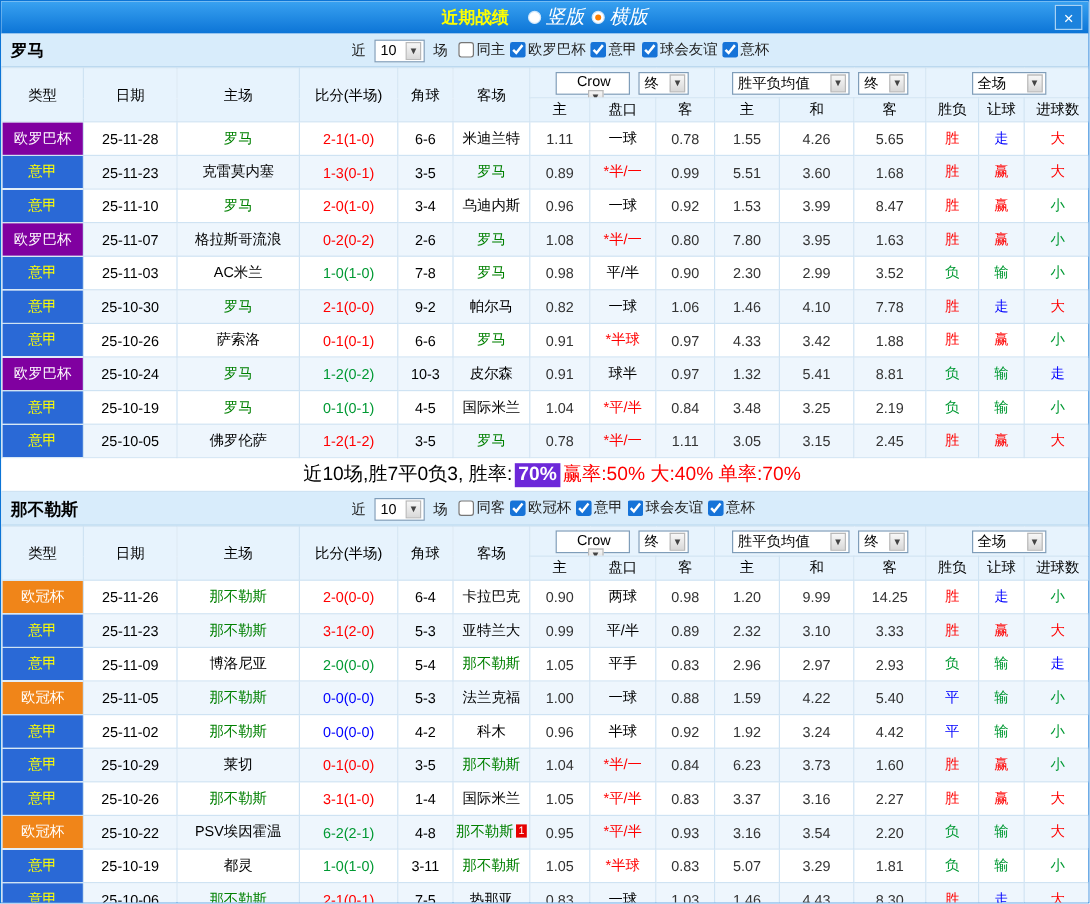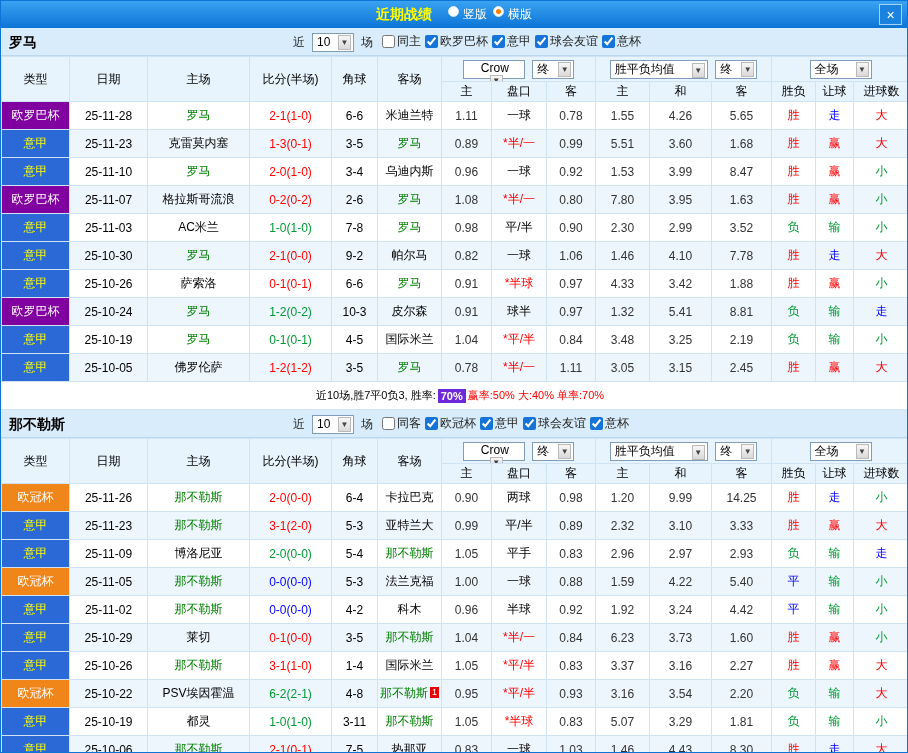--- a/index.html
+++ b/index.html
@@ -10,21 +10,21 @@
   }
   .app { width:908px; height:753px; border:1px solid #0c74d6; overflow:hidden; }
 
   
   .titlebar {
     height:27px; background:linear-gradient(#39a2f1,#0c74d6);
     display:flex; align-items:center; position:relative;
   }
   .title-group { margin:0 auto; display:flex; align-items:center; gap:10px; }
   .title { color:#ffff00; font-weight:bold; font-size:14px; }
-  .radio-label { color:#fff; font-size:12px; display:inline-flex; gap:4px; cursor:pointer; }
+  .radio-label { color:#fff; font-size:16px; display:inline-flex; align-items:center; gap:4px; cursor:pointer;font-style:italic; }
   .radio-dot { width:11px; height:11px; border-radius:50%; background:#fff; display:inline-block; position:relative; border:1px solid #cfe6fa; }
   .radio-dot.checked::after { content:""; position:absolute; left:2px; top:2px; right:2px; bottom:2px; border-radius:50%; background:#ff7e00; }
   .close-btn {
     position:absolute; right:5px; top:3px; width:23px; height:21px;
     background:#1b82dd; border:1px solid #a8d2f5; color:#fff;
     font-size:14px; line-height:18px; text-align:center; padding:0; cursor:pointer;
   }
 
   
   .section-bar { height:28px; background:#d8ecfb; border-bottom:1px solid #bcd9ef; position:relative; }
@@ -41,21 +41,21 @@
     padding:0 2px 0 4px; font-size:12px; color:#000; vertical-align:middle; cursor:pointer;
     margin:0 2px;
   }
   .sel i { font-style:normal; }
   .sel .arr { font-size:8px; color:#444; margin-left:3px; width:13px; height:15px;
     background:linear-gradient(#f7f7f7,#d9d9d9); border:1px solid #b9b9b9;
     display:inline-flex; align-items:center; justify-content:center; }
   .sel-near { width:42px; }
   .sel-book { width:62px;flex-direction:column; }
   .sel-end  { width:42px; }
-  .sel-avg  { width:98px;align-items:flex-end; }
+  .sel-avg  { width:98px; }
   .sel-scope{ width:62px;gap:13px; }
 
   
   table { border-collapse:collapse; table-layout:fixed; width:908px; font-size:12px; }
   th,td { border:1px solid #cfe3f3; text-align:center; padding:0; overflow:hidden; white-space:nowrap; }
   thead th { background:#e7f3fd; font-weight:normal; color:#000; }
   tr.hdr-top th { height:25px; }
   tr.hdr-sub th { height:20px; }
   tbody td { height:28px; }
   tbody tr:nth-child(even) td { background:#eef6fd; }
@@ -66,21 +66,21 @@
   .c-g { color:#009933; }
   .c-b { color:#0000ff; }
   .team { color:#008000; }
   .odds { color:#333; }
   .rc-badge { display:inline-block; font-style:normal; background:#e60000; color:#fff;
     font-size:9px; line-height:11px; min-width:9px; height:11px; padding:0 1px;
     margin-left:2px; vertical-align:2px; }
 
   
   .summary-row { height:28px; display:flex; align-items:center; justify-content:center;
-    background:#fff; border-bottom:1px solid #cfe3f3; font-size:11px;padding-left:12px; }
+    background:#fff; border-bottom:1px solid #cfe3f3; font-size:16px;padding-left:12px; }
   .summary-row span { margin:0 1px; }
   .badge { background:#6d28d9; color:#fff; font-weight:bold; padding:1px 3px; }
 </style>
 </head>
 <body>
 
 <div class="app">
   <div class="titlebar">
     <div class="title-group">
       <span class="title">近期战绩</span>

